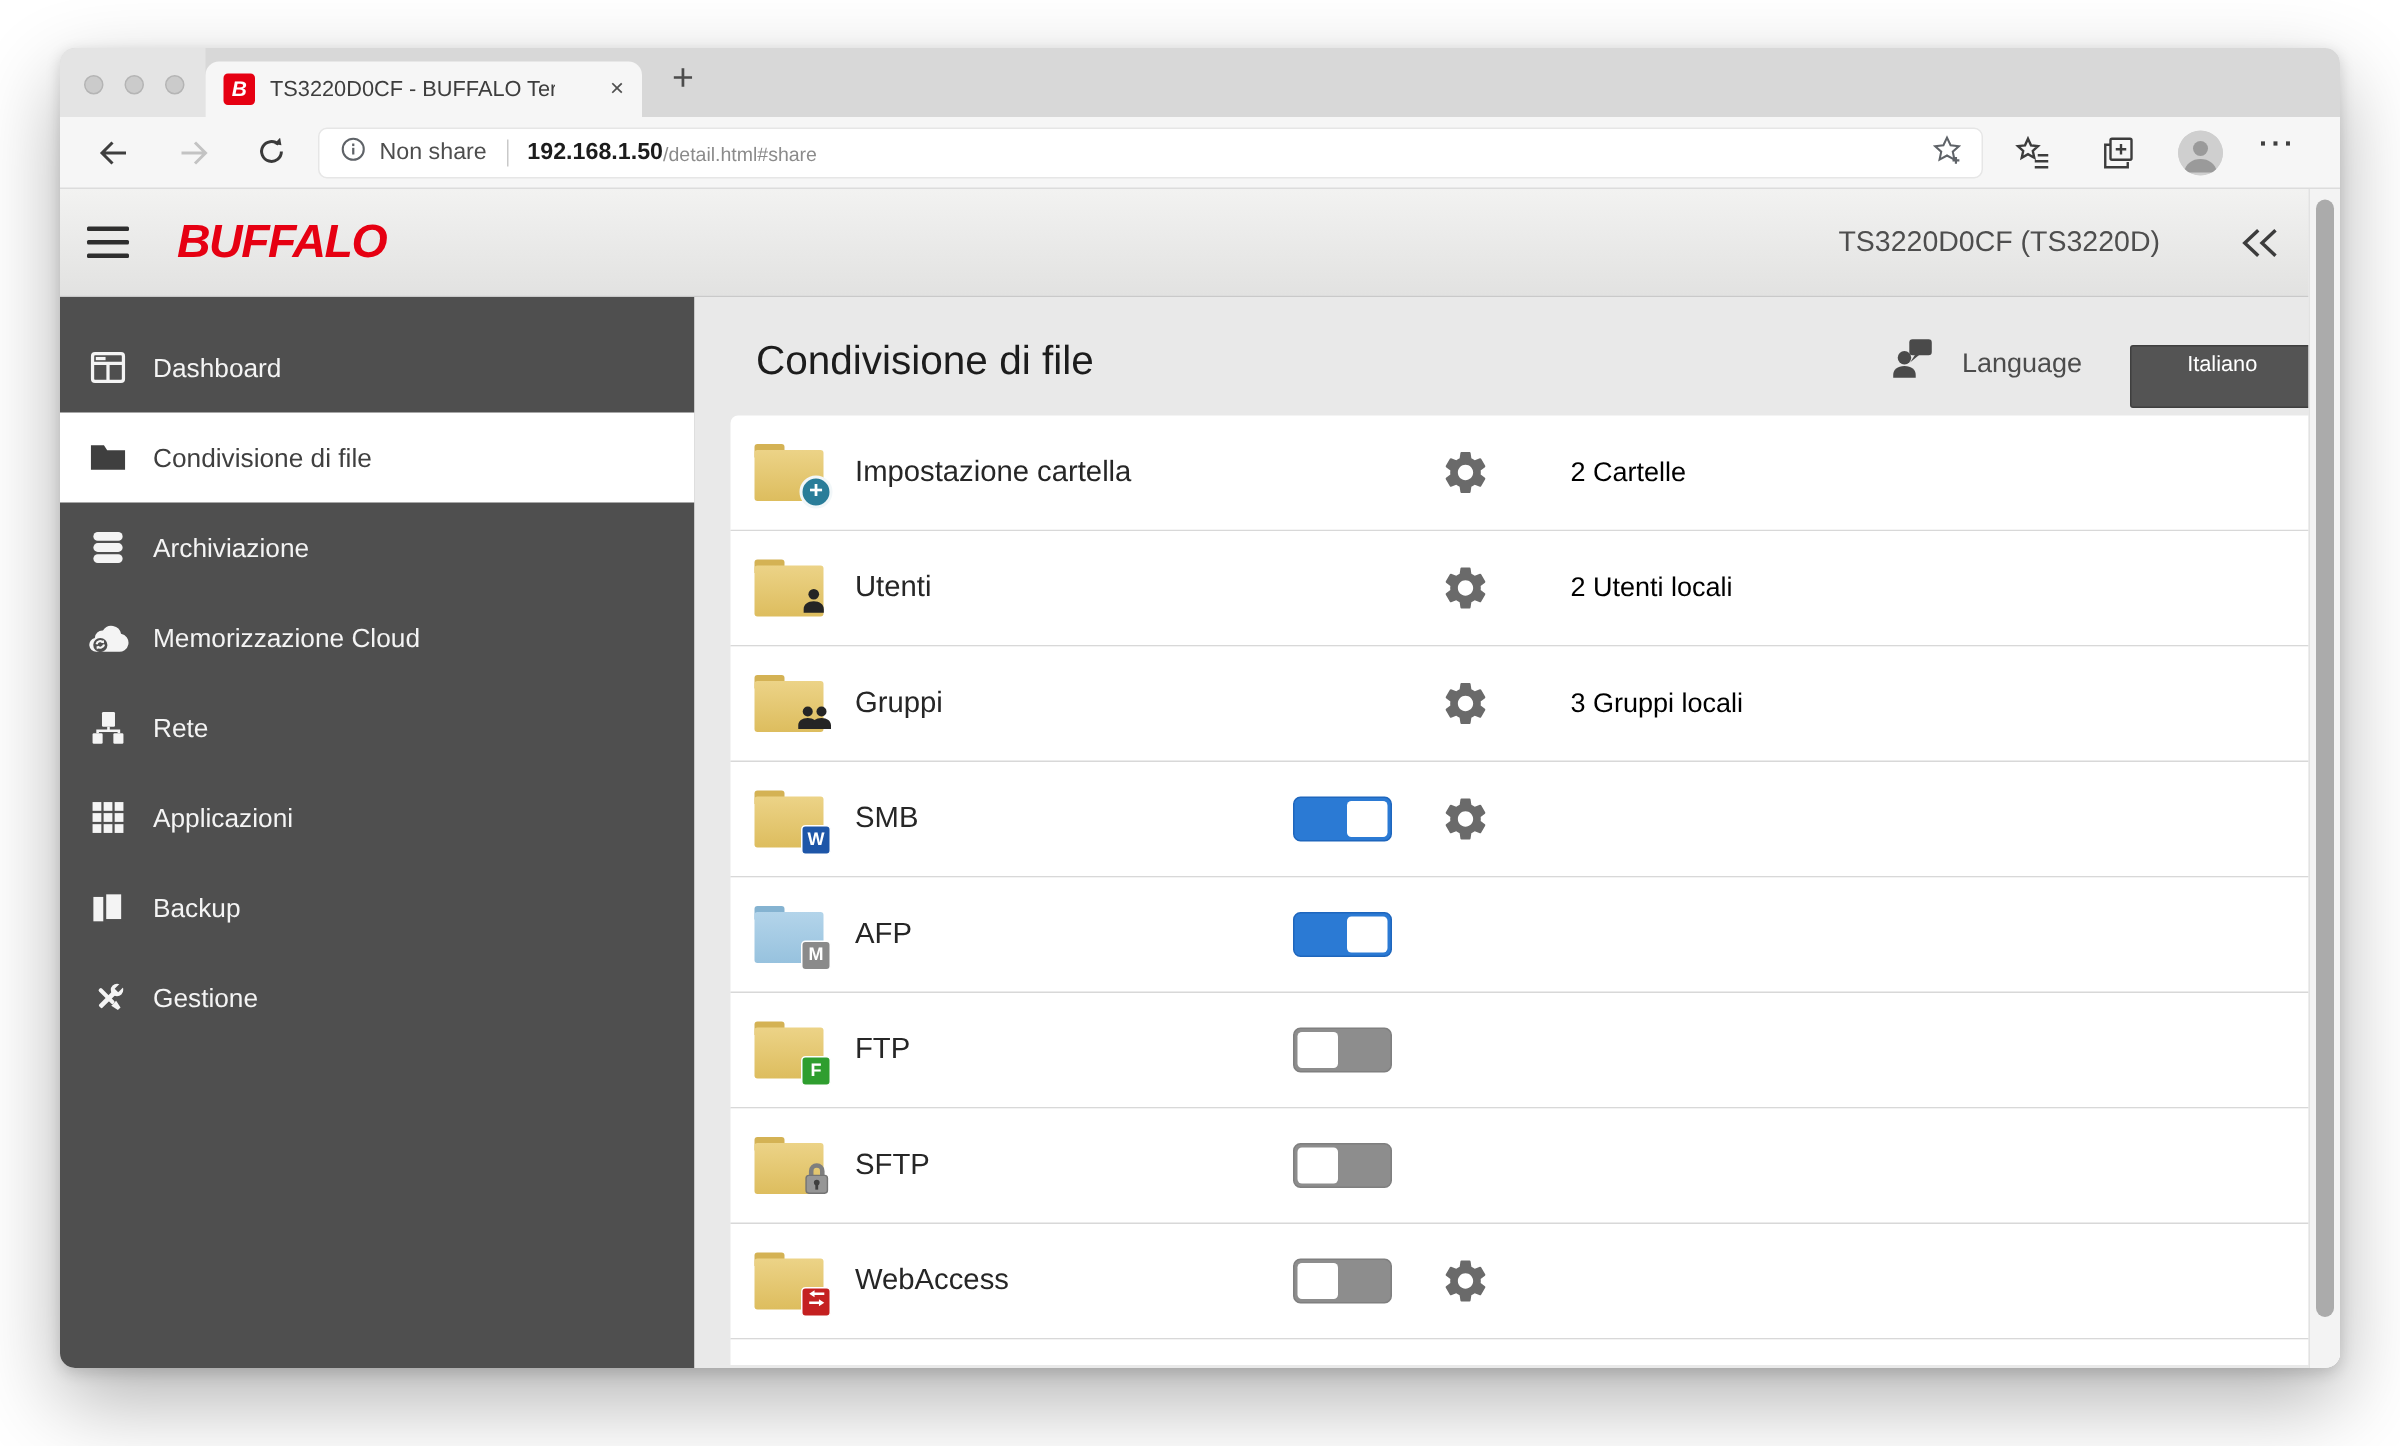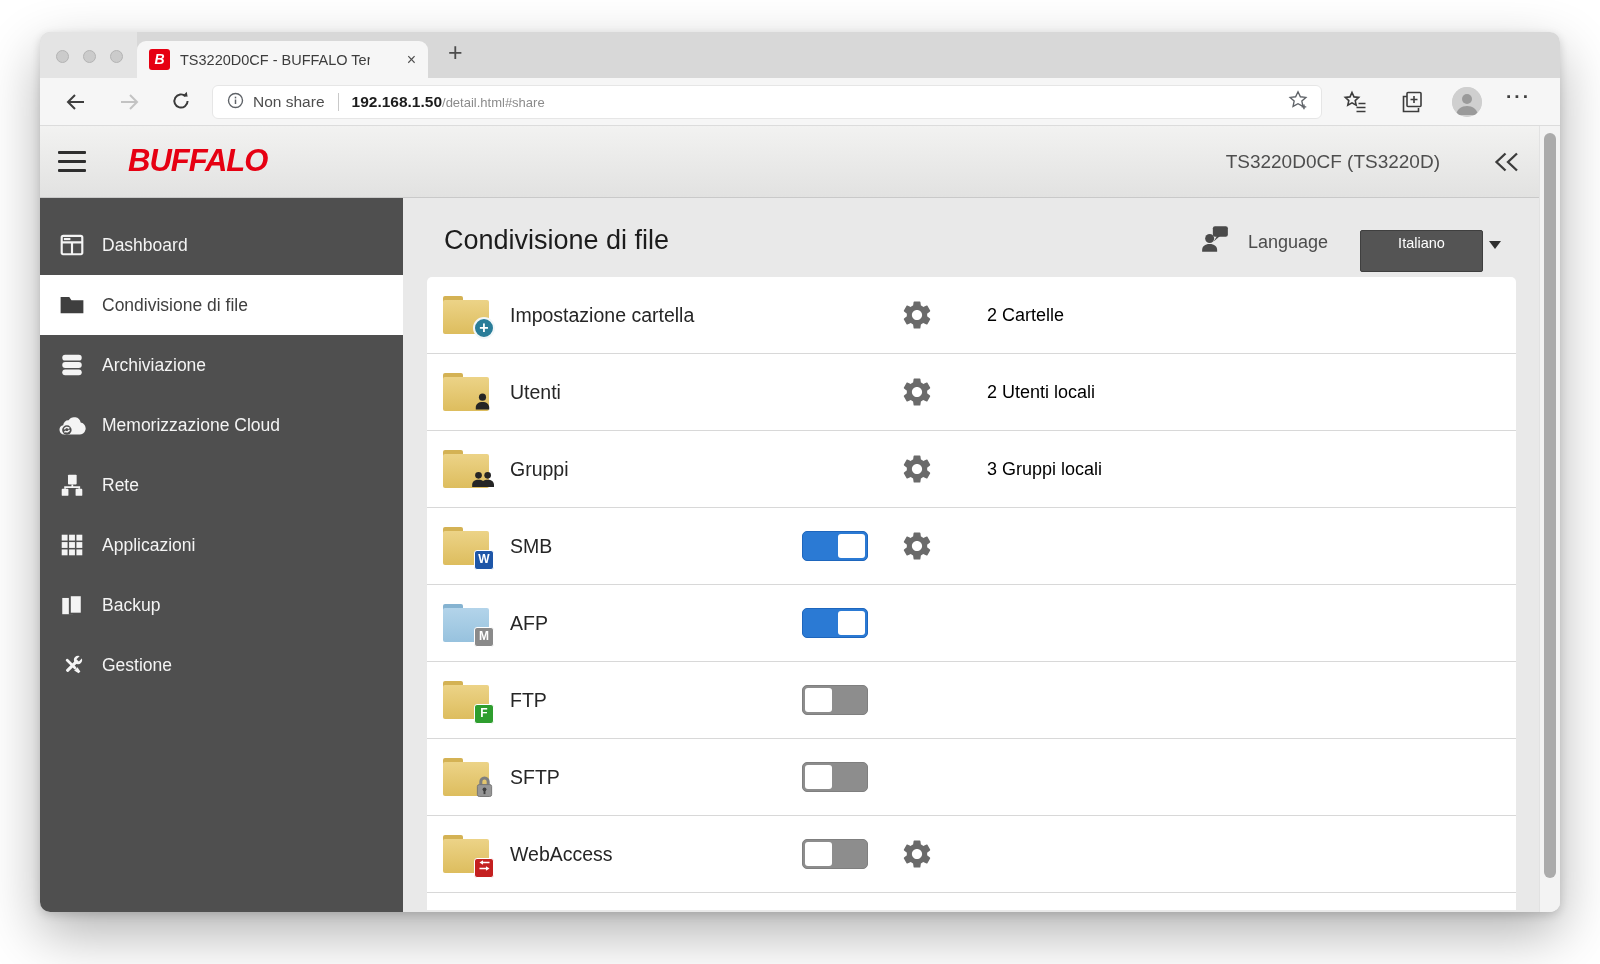--- a/index.html
+++ b/index.html
@@ -30,26 +30,26 @@
   .urlpath{font-size:13px;color:#8b8b8b;}
   .staradd{margin-left:auto;}
   .tbicon{position:absolute;top:11px;width:26px;height:26px;}
   .tbicon.fav{left:1302px}.tbicon.coll{left:1359px}
   .avatar{position:absolute;left:1412px;top:9px;width:30px;height:30px;border-radius:50%;background:#cfcfcf;overflow:hidden;}
   .dots{position:absolute;left:1466px;top:8px;width:34px;font-size:19px;font-weight:bold;color:#3f3f3f;letter-spacing:2px;}
   
   .appheader{position:relative;height:72px;background:linear-gradient(#f2f2f1,#e2e2e1);border-bottom:1px solid #c9c9c9;box-sizing:border-box;}
   .hamburger{position:absolute;left:18px;top:25px;width:28px;height:22px;}
   .hamburger i{display:block;height:3.4px;background:#2e2e2e;border-radius:1px;margin-bottom:5.4px;}
-  .brand{position:absolute;left:88px;top:17px;font-size:31px;font-weight:bold;font-style:italic;color:#e60012;letter-spacing:-1px;}
+  .brand{position:absolute;left:78px;top:17px;font-size:31px;font-weight:bold;font-style:italic;color:#e60012;letter-spacing:-1px;}
   .device{position:absolute;right:120px;top:25px;font-size:19px;color:#4e4e4e;}
   .collapse{position:absolute;right:40px;top:25px;width:27px;height:22px;}
   
   .main{display:flex;height:714px;}
-  .sidebar{width:363px;flex:none;background:#4f4f4f;padding-top:17px;box-sizing:border-box;}
+  .sidebar{width:423px;flex:none;background:#4f4f4f;padding-top:17px;box-sizing:border-box;}
   .sitem{height:60px;display:flex;align-items:center;padding-left:18px;color:#f4f4f4;cursor:default;}
   .sitem.selected{background:#fff;color:#3f3f3f;}
   .sicon{width:28px;height:28px;flex:none;display:flex;align-items:center;justify-content:center;}
   .slabel{margin-left:16px;font-size:17.5px;}
   .content{flex:1;position:relative;background:#e9e9e9;}
   .pagetitle{position:absolute;left:41px;top:27px;margin:0;font-size:27px;font-weight:normal;color:#1c1c1c;}
   .langicon{position:absolute;left:796px;top:26px;}
   .langlabel{position:absolute;left:845px;top:34px;font-size:18px;color:#4c4c4c;}
   .langselect{position:absolute;left:957px;top:32px;width:123px;height:42px;background:#545454;border:1px solid #3f3f3f;
     box-sizing:border-box;border-radius:2px;color:#fff;font-size:14.5px;line-height:25px;text-align:center;}

